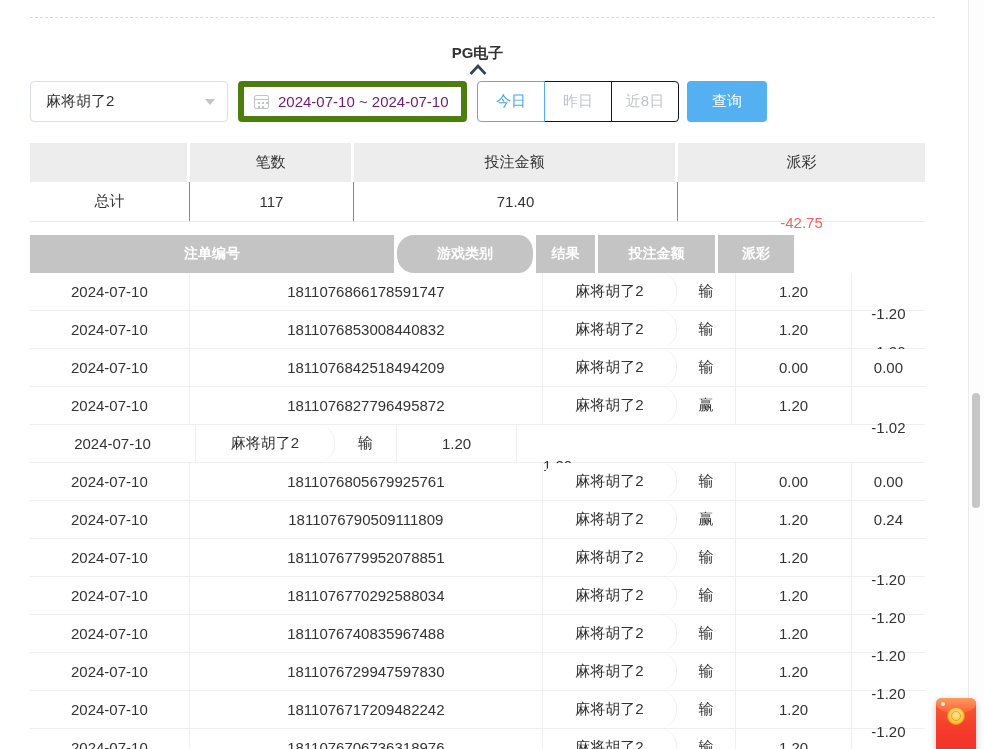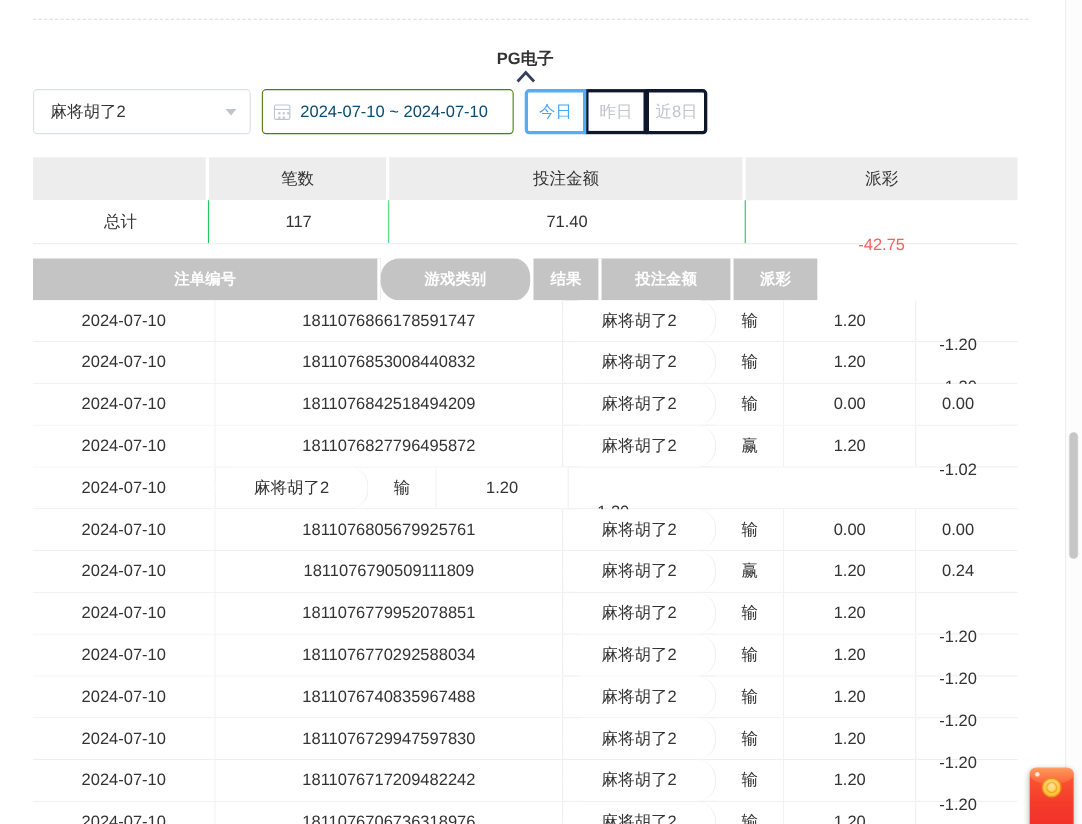--- a/index.html
+++ b/index.html
@@ -49,47 +49,47 @@
   }
   .caret-down {
     width: 0; height: 0;
     border-left: 5px solid transparent;
     border-right: 5px solid transparent;
     border-top: 6px solid #c0c4cc;
   }
   .date-box {
     margin-left: 10px;
     width: 229px; height: 41px;
-    border: 1px solid #4d7c0f; border-radius: 4px;
+    border: 6px solid #4d7c0f; border-radius: 4px;
     display: flex; align-items: center;
     padding: 0 10px;
-    font-size: 15px; color: #0c4a6e;
+    font-size: 15px; color: #701a75;
     background: #fff;
   }
   .calendar-glyph {
     width: 15px; height: 14px;
     border: 1px solid #c0c4cc; border-radius: 2px;
     position: relative;
     margin-right: 9px;
     flex: 0 0 auto;
   }
   .calendar-glyph::before {
     content: ""; position: absolute; left: 0; right: 0; top: 3px;
     border-top: 1px solid #c0c4cc;
   }
   .calendar-glyph::after {
     content: ""; position: absolute; left: 3px; top: 6px;
     width: 2px; height: 2px; background: #c0c4cc;
     box-shadow: 4px 0 0 #c0c4cc, 8px 0 0 #c0c4cc, 0 4px 0 #c0c4cc, 4px 4px 0 #c0c4cc;
   }
   .btn-group { display: flex; margin-left: 10px; }
   .range-btn {
-    width: 56px; height: 41px;
-    background: #fff;
-    border: 3px solid #0f172a;
+    width: 68px; height: 41px;
+    background: #fff;
+    border: 1px solid #0f172a;
     font-size: 15px;
     color: #c0c4cc;
     margin-left: -1px;
     cursor: pointer;
     font-family: inherit;
     padding: 0;
     text-align: center;
   }
   .range-btn:first-child { border-radius: 4px 0 0 4px; margin-left: 0; }
   .range-btn:last-child { border-radius: 0 4px 4px 0; }
@@ -140,21 +140,21 @@
   }
   .det-header .cell:last-child { border-right: none; }
   .det-row { display: flex; height: 38px; border-bottom: 1px solid #efefef; }
   .det-row .cell {
     background: #fff;
     display: flex; align-items: center; justify-content: center;
     border-right: 1px solid #efefef;
     color: #333;
   }
   .det-row .cell:last-child { border-right: none; }
-  .dc1 { width: 166px; } .dc2 { width: 316px; } .dc3 { width: 139px; border-radius: 17px; }
+  .dc1 { width: 166px; } .dc2 { width: 367px; } .dc3 { width: 139px; border-radius: 17px; }
   .dc4 { width: 62px; } .dc5 { width: 120px; } .dc6 { width: 76px; }
 
   .neg { color: #f56060; margin-top: 40px; }
 
   
   .scrollbar-track {
     position: fixed; top: 0; right: 0;
     width: 16px; height: 749px;
     background: #fdfdfd;
     border-left: 1px solid #ebebeb;
@@ -220,20 +220,21 @@
     </div>
     <div class="date-box">
       <span class="calendar-glyph"></span>
       <span>2024-07-10 ~ 2024-07-10</span>
     </div>
     <div class="btn-group">
       <button class="range-btn active">今日</button>
       <button class="range-btn">昨日</button>
       <button class="range-btn">近8日</button>
     </div>
+    <button class="search-btn">查询</button>
   </div>
 
   <div class="summary-table">
     <div class="sum-header">
       <div class="cell sc1"></div>
       <div class="cell sc2">笔数</div>
       <div class="cell sc3">投注金额</div>
       <div class="cell sc4">派彩</div>
     </div>
     <div class="sum-row">

